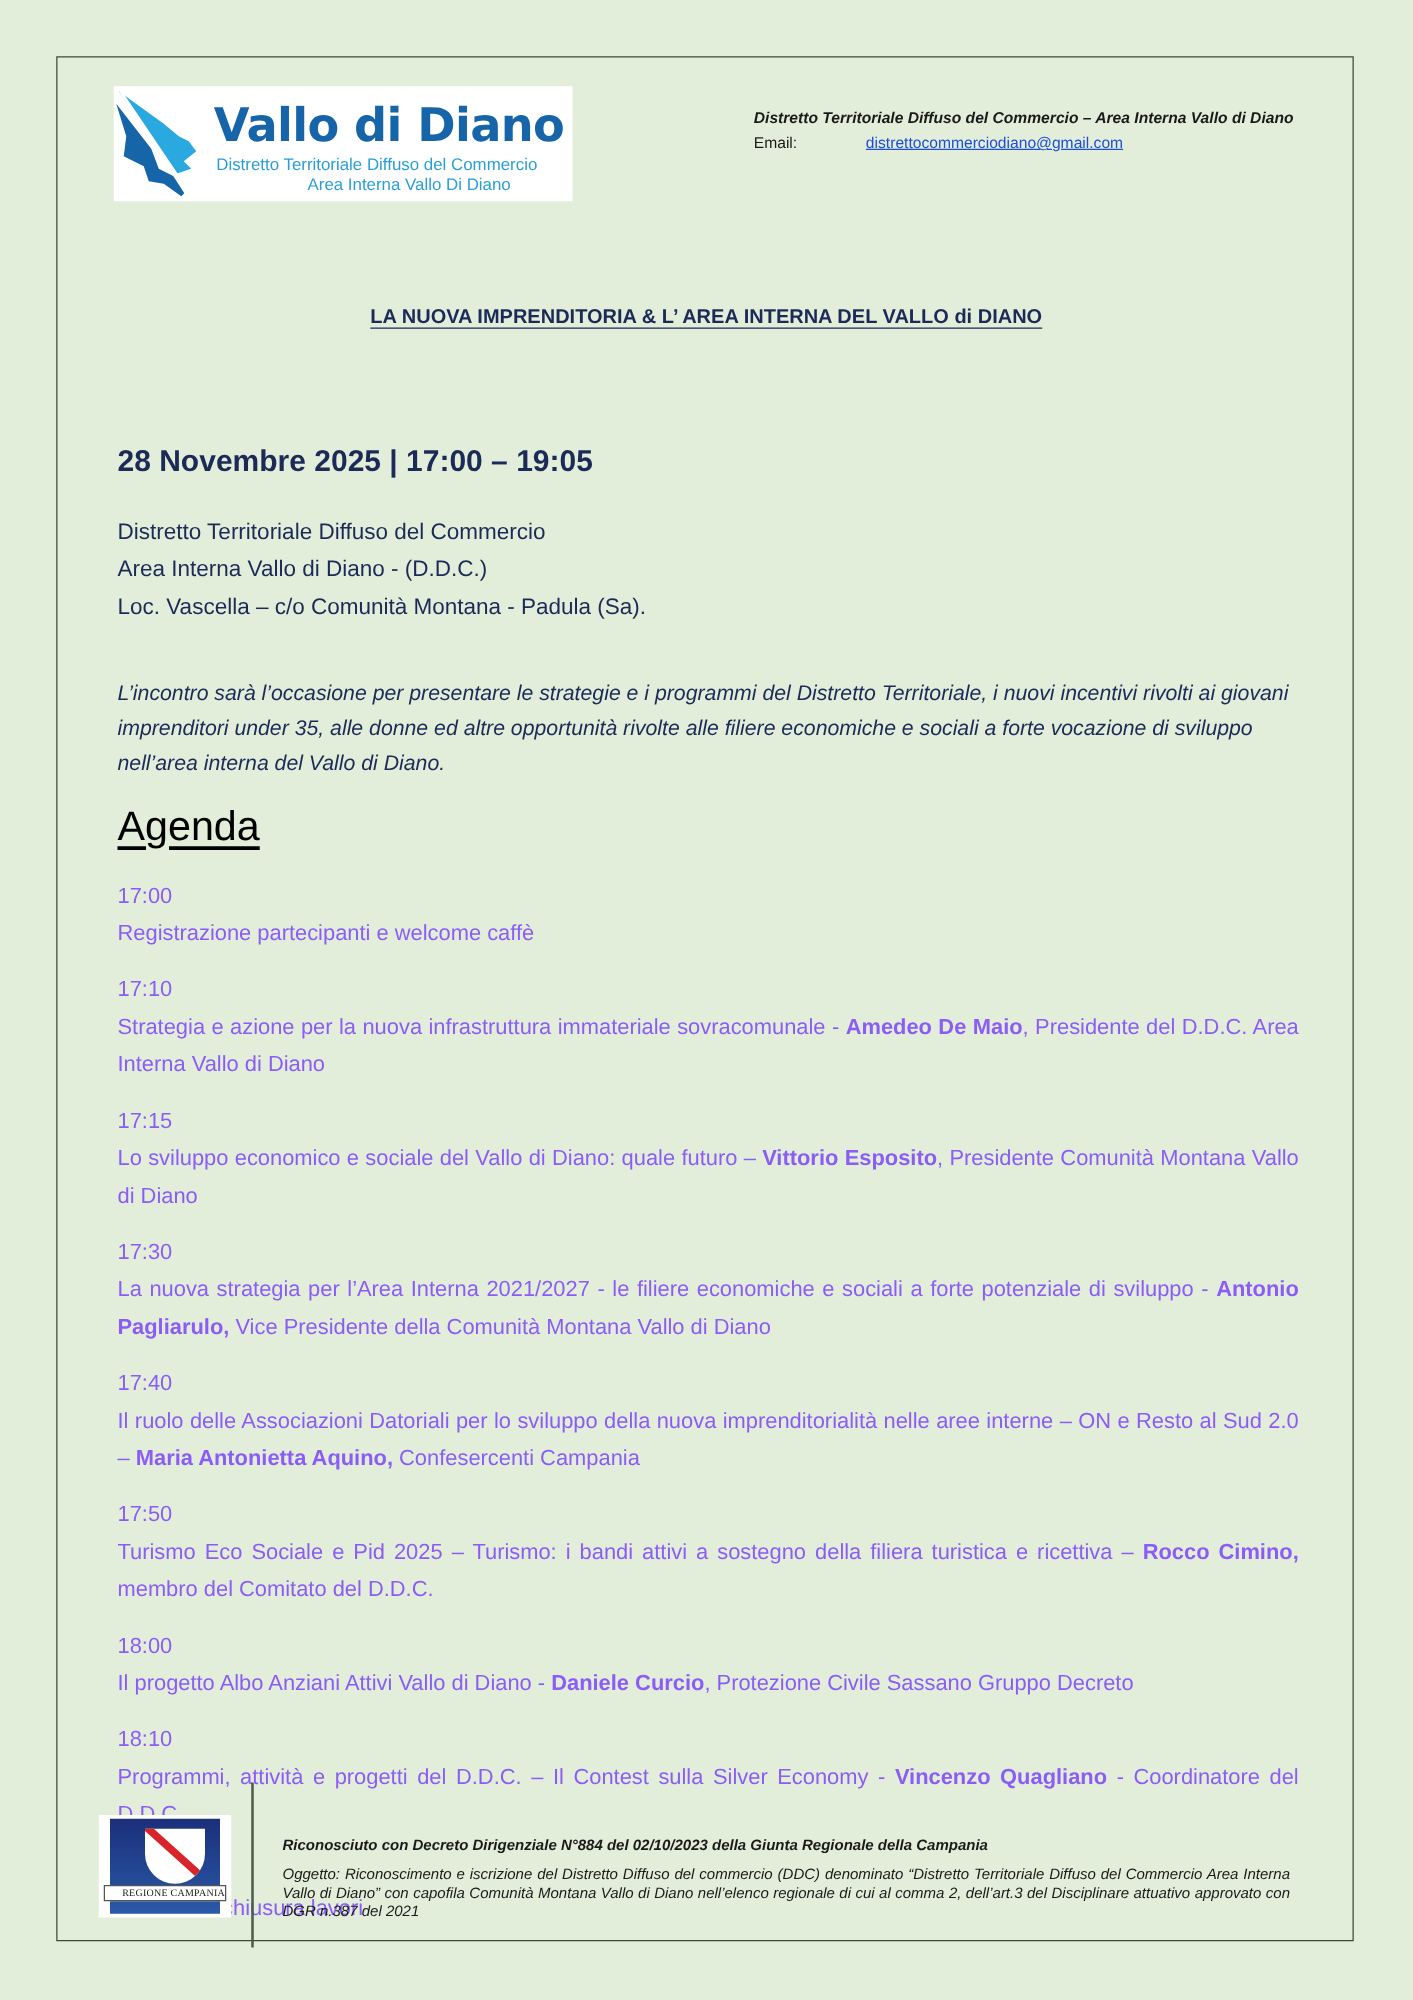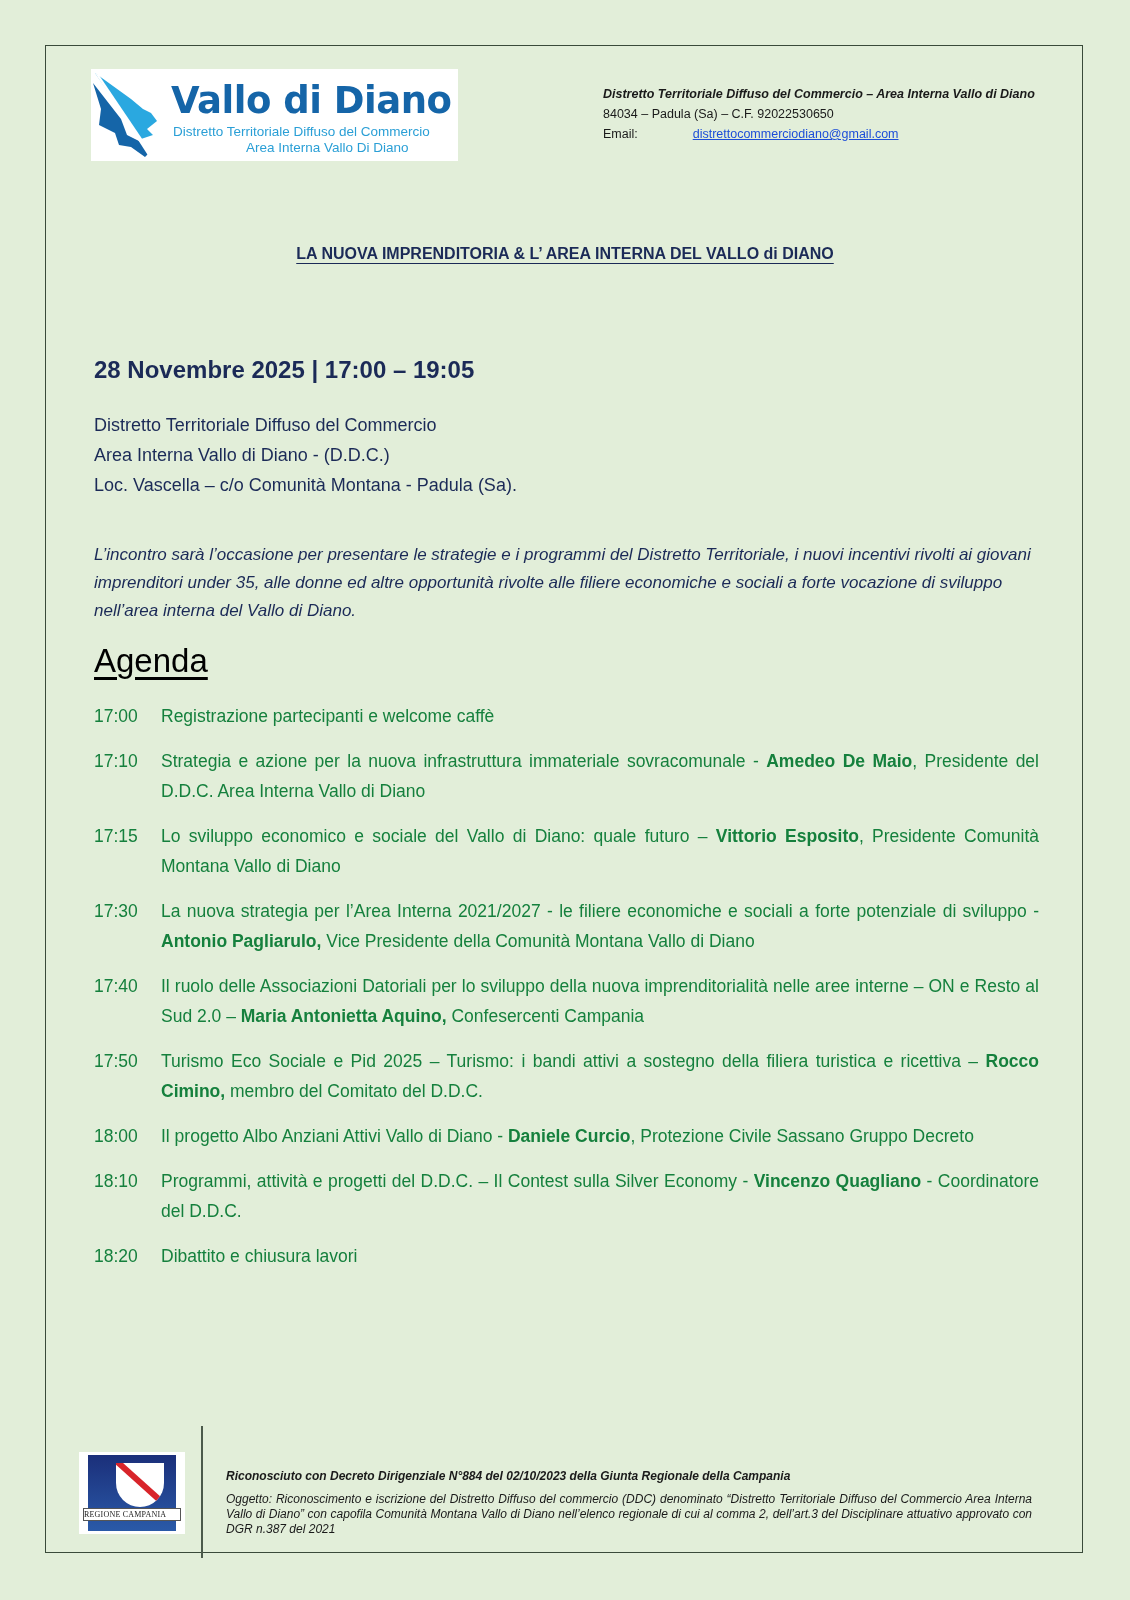--- a/index.html
+++ b/index.html
@@ -71,21 +71,21 @@
   .agenda-title {
     position: absolute; left: 94px; top: 642px;
     font-size: 33px; color: #000000;
     text-decoration: underline; text-underline-offset: 5px;
   }
   .agenda {
     position: absolute; left: 94px; top: 701px; width: 945px;
   }
   .agenda-item {
     display: flex; font-size: 17.5px; line-height: 30px;
-    color: #15803d; margin-bottom: 15px;
+    color: #8b5cf6; margin-bottom: 15px; flex-direction: column;
   }
   .agenda-time { width: 67px; flex: none; }
   .agenda-text { flex: 1; text-align: justify; }
   .agenda-text b { font-weight: bold; }
 
   
   .region-logo {
     position: absolute; left: 79px; top: 1452px;
     width: 106px; height: 82px; background: #fff;
   }
@@ -98,21 +98,21 @@
     background: #fff; border-radius: 0 0 24px 24px; overflow: hidden;
   }
   .region-logo .stripe {
     position: absolute; left: -8px; top: 19px; width: 70px; height: 6px;
     background: #d8242a; transform: rotate(42deg);
   }
   .region-logo .rc-label {
     position: absolute; left: 4px; top: 56px; width: 98px; height: 13px;
     background: #fff; border: 1px solid #555; box-sizing: border-box;
     font-family: "Liberation Serif", serif; font-size: 8px; line-height: 11px;
-    text-align: left; color: #222; letter-spacing: 0.2px; white-space: nowrap;
+    text-align: right; color: #222; letter-spacing: 0.2px; white-space: nowrap;
   }
   .divider {
     position: absolute; left: 201px; top: 1426px; width: 2px; height: 132px;
     background: #4b5a4b;
   }
   .decree {
     position: absolute; left: 226px; top: 1469px;
     font-size: 12px; font-weight: bold; font-style: italic; color: #1a1a1a;
   }
   .oggetto {
@@ -132,21 +132,20 @@
     <polygon points="2,14 30,50 36,66 48,72 58,84 54,88 40,78 28,76 24,64 8,56 10,40" fill="#1565a8"></polygon>
     <polygon points="4,4 8,6 62,86 58,88" fill="#ffffff"></polygon>
   </svg>
   <div class="logo-title">Vallo di Diano</div>
   <div class="logo-sub1">Distretto Territoriale Diffuso del Commercio</div>
   <div class="logo-sub2">Area Interna Vallo Di Diano</div>
 </div>
 
 <div class="contact">
   <div class="org">Distretto Territoriale Diffuso del Commercio – Area Interna Vallo di Diano</div>
-  <div>84034 – Padula (Sa) – C.F. 92022530650</div>
   <div>
     <span>Email:</span>&nbsp;
     <a>distrettocommerciodiano@gmail.com</a>
   </div>
 </div>
 
 <div class="main-title">LA NUOVA IMPRENDITORIA &amp; L’ AREA INTERNA DEL VALLO di DIANO</div>
 
 <div class="date-line">28 Novembre 2025 | 17:00 – 19:05</div>
 

